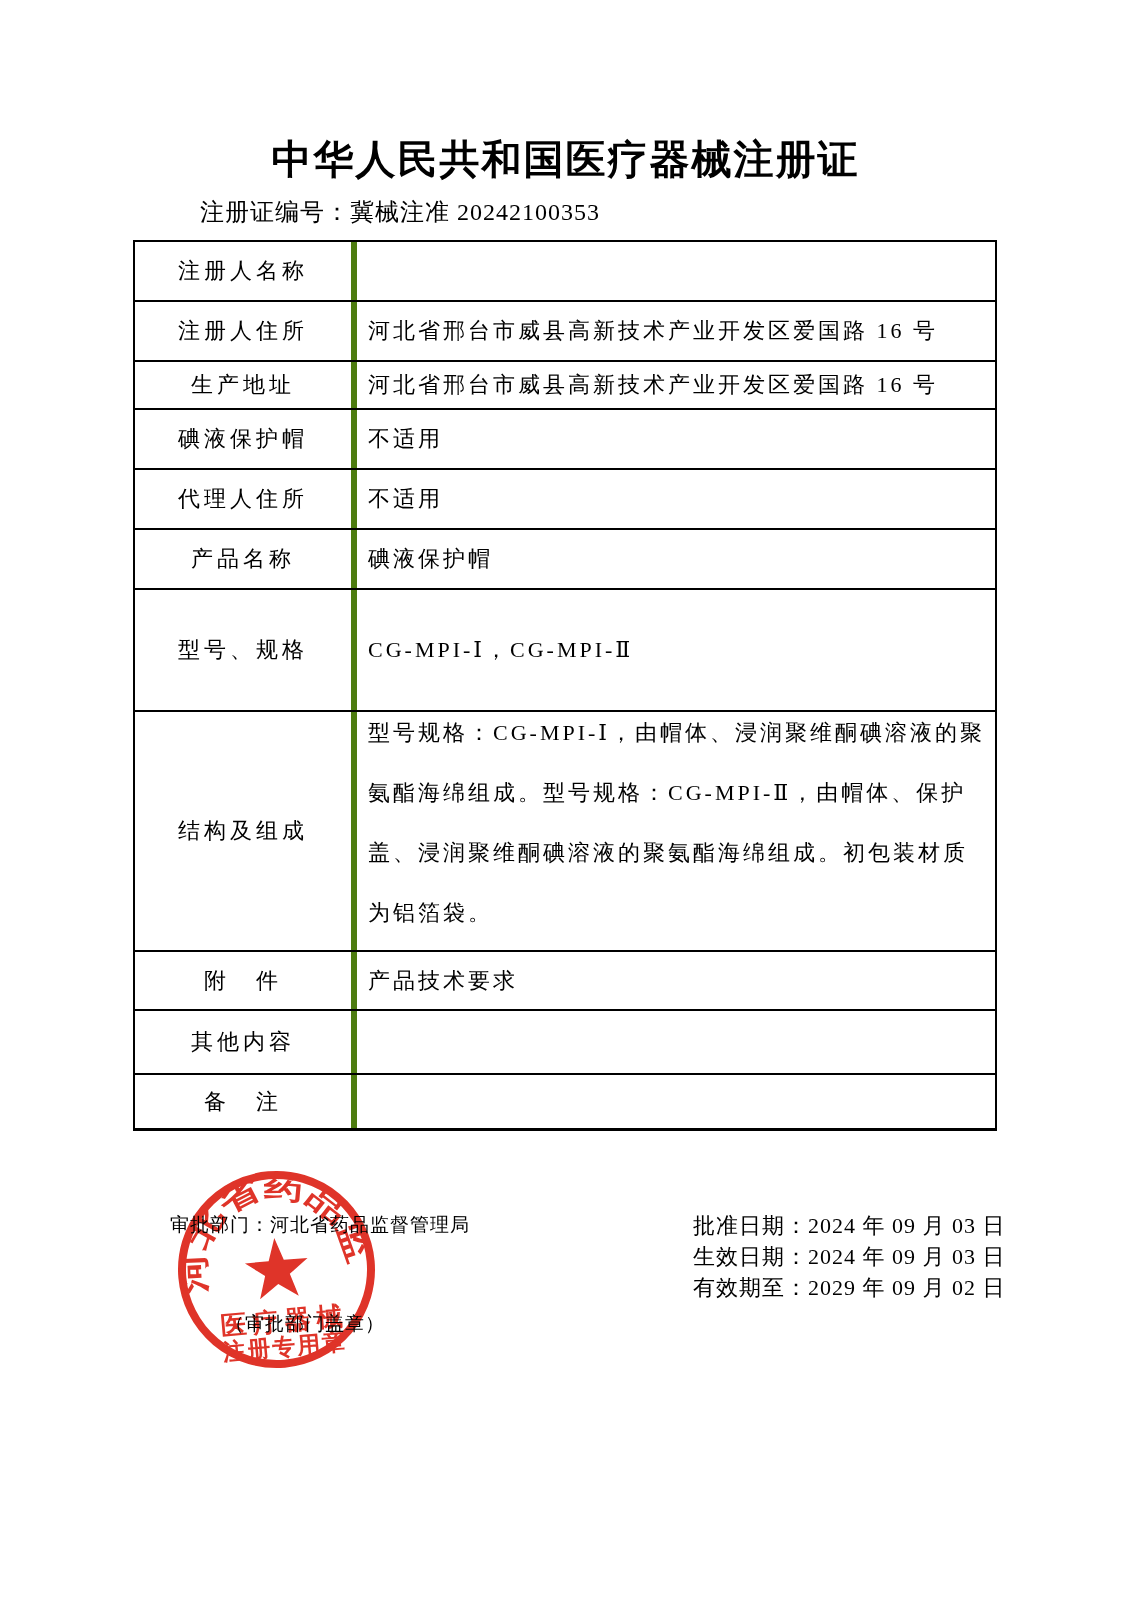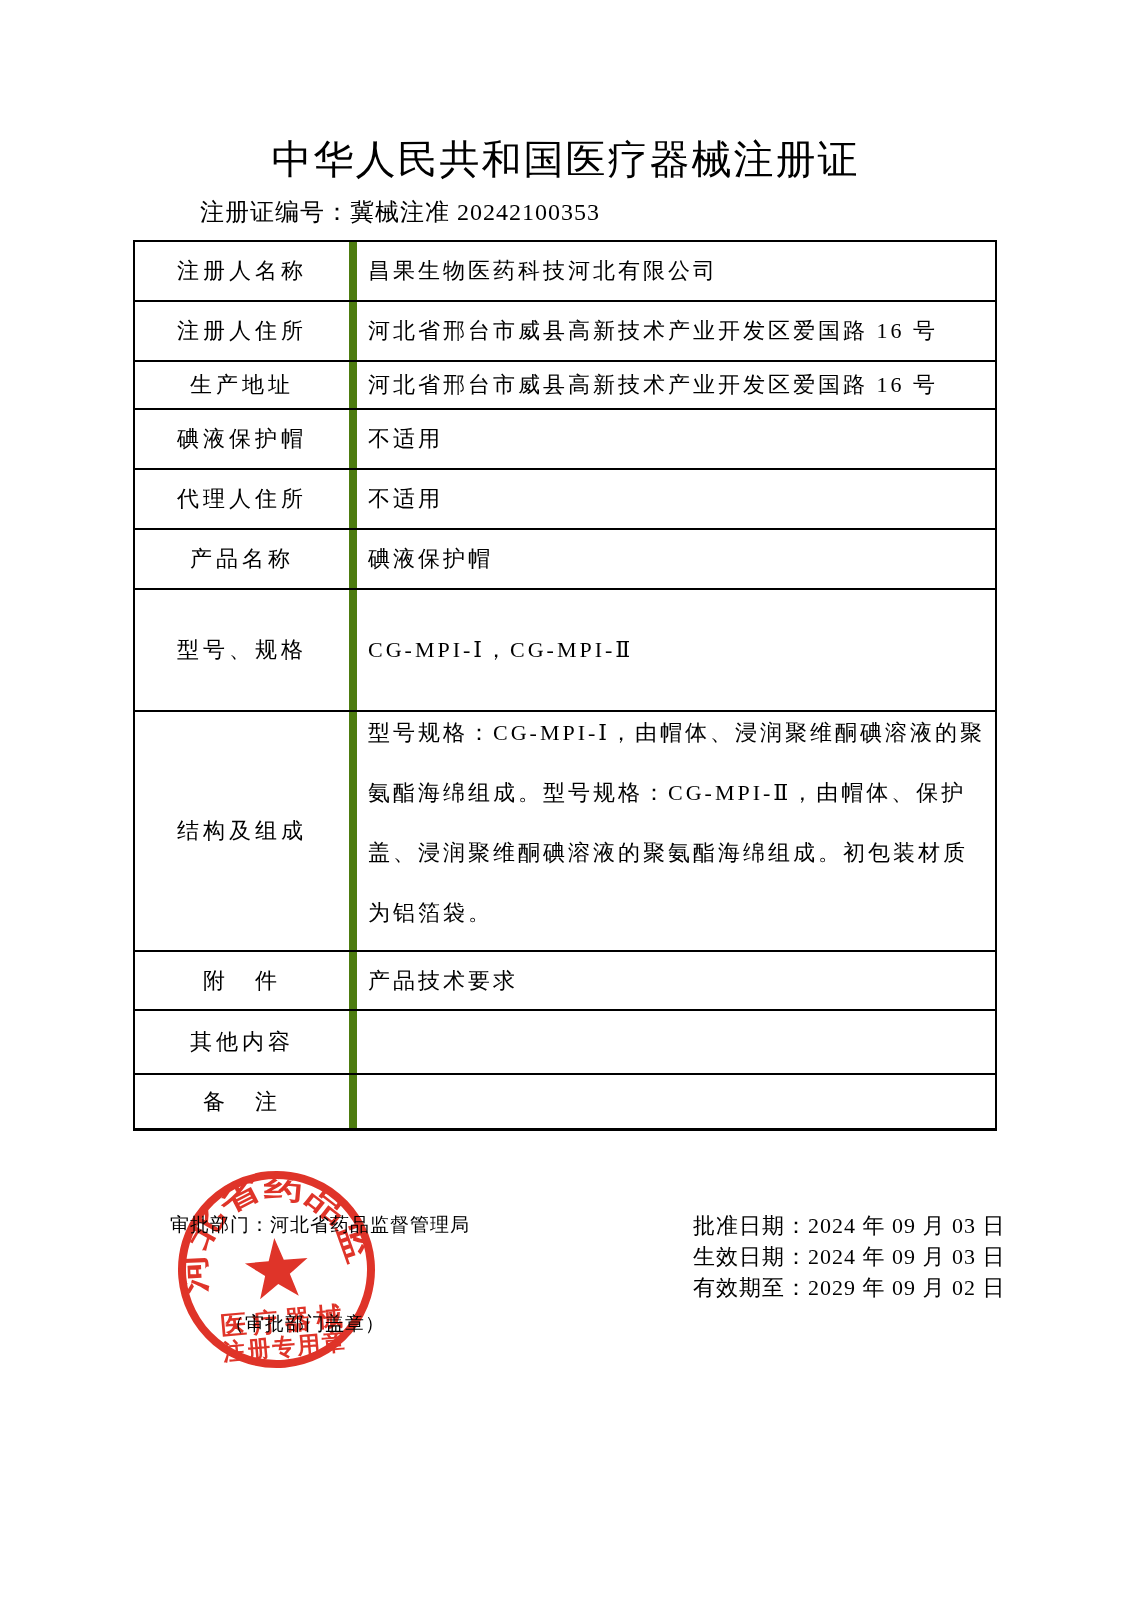--- a/index.html
+++ b/index.html
@@ -9,39 +9,39 @@
     width: 1131px; height: 1600px;
     margin: 0 auto;
     background: #ffffff;
     font-family: "Liberation Serif", "DejaVu Serif", serif;
     color: var(--ink);
     overflow: hidden;
   }
   .doc-title {
     position: absolute; top: 132px; left: 0; width: 1131px;
     text-align: center;
-    font-size: 40px; font-weight: 400; letter-spacing: 2px;
+    font-size: 40px; font-weight: 700; letter-spacing: 2px;
     white-space: nowrap;
   }
   .cert-line {
     position: absolute; top: 196px; left: 200px;
     font-size: 24px; letter-spacing: 1px; white-space: nowrap;
   }
   
   .reg-table {
     position: absolute; left: 133px; top: 240px;
     width: 864px;
     border: 2px solid #000; border-bottom-width: 3px;
     box-sizing: border-box;
   }
   .trow { display: flex; border-bottom: 2px solid #000; box-sizing: border-box; }
   .trow:last-child { border-bottom: none; }
   .tlabel {
     width: 222px; flex: 0 0 222px;
-    border-right: 8px solid #4d7c0f; box-sizing: border-box;
+    border-right: 6px solid #4d7c0f; box-sizing: border-box;
     display: flex; align-items: center; justify-content: center;
     font-size: 22px; letter-spacing: 4px; text-align: center;
   }
   .tvalue {
     flex: 1 1 auto;
     display: flex; align-items: center;
     padding: 4px 8px 4px 11px; box-sizing: border-box;
     font-size: 22px; letter-spacing: 3px;
     line-height: 1.45;
   }
@@ -87,21 +87,20 @@
 
   <div class="doc-title">中华人民共和国医疗器械注册证</div>
 
   <div class="cert-line">
     <span>注册证编号：</span><span>冀械注准 20242100353</span>
   </div>
 
   <div class="reg-table">
     <div class="trow" style="height:60px">
       <div class="tlabel">注册人名称</div>
-      <div class="tvalue">昌果生物医药科技河北有限公司</div>
     </div>
     <div class="trow" style="height:60px">
       <div class="tlabel">注册人住所</div>
       <div class="tvalue">河北省邢台市威县高新技术产业开发区爱国路 16 号</div>
     </div>
     <div class="trow" style="height:48px">
       <div class="tlabel">生产地址</div>
       <div class="tvalue">河北省邢台市威县高新技术产业开发区爱国路 16 号</div>
     </div>
     <div class="trow" style="height:60px">

